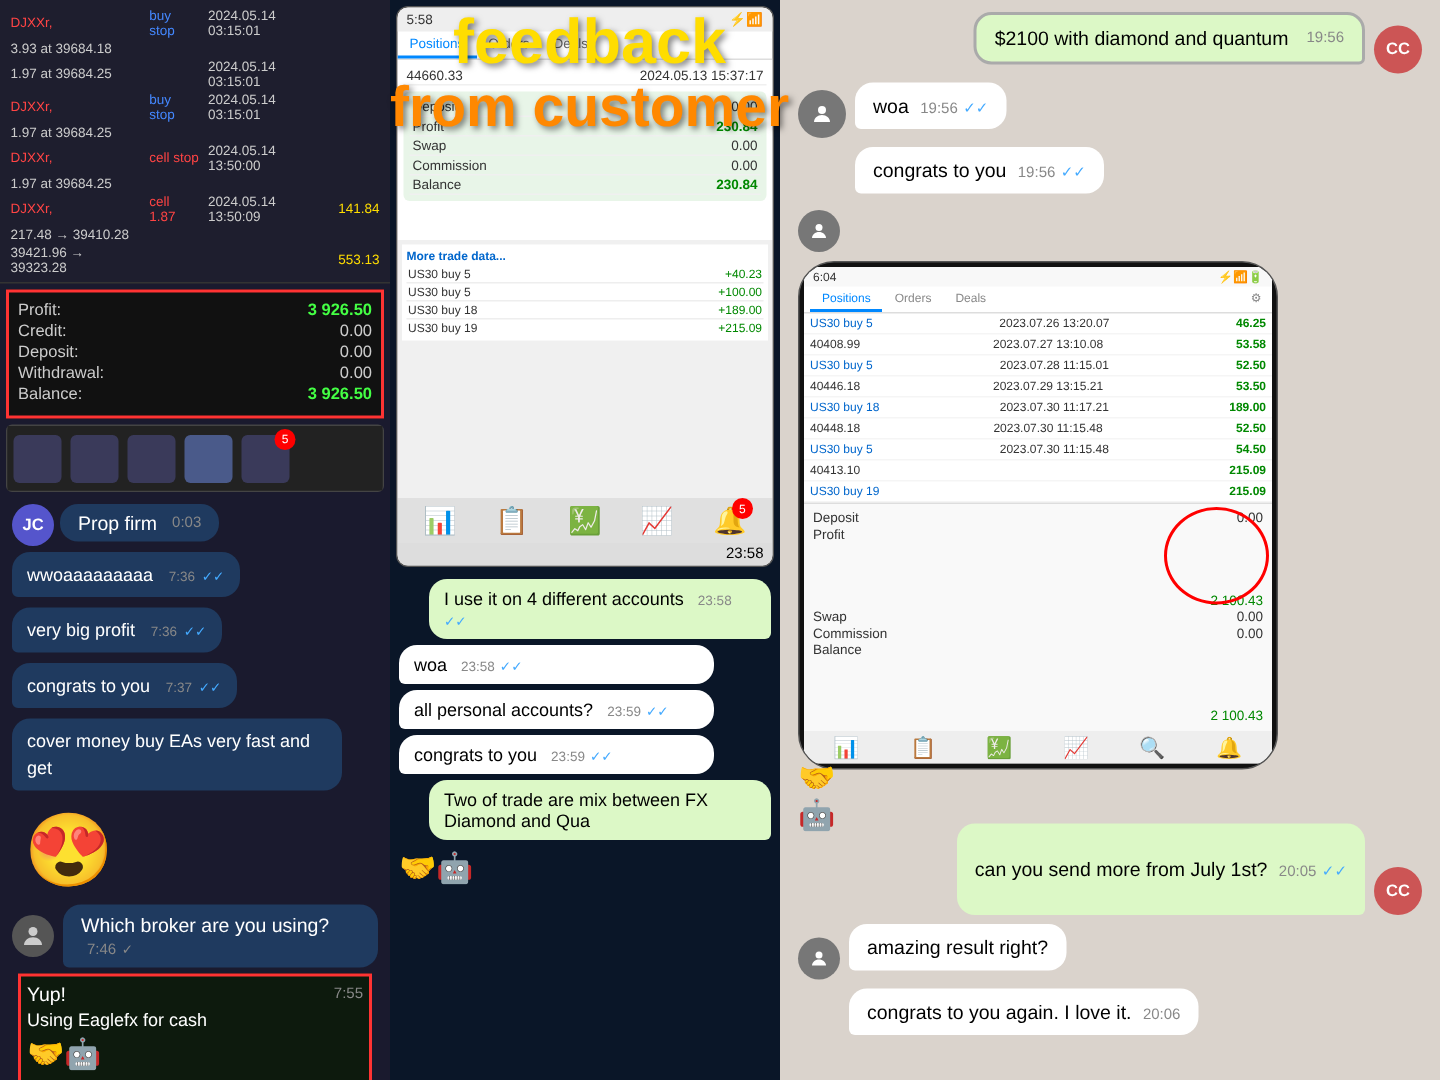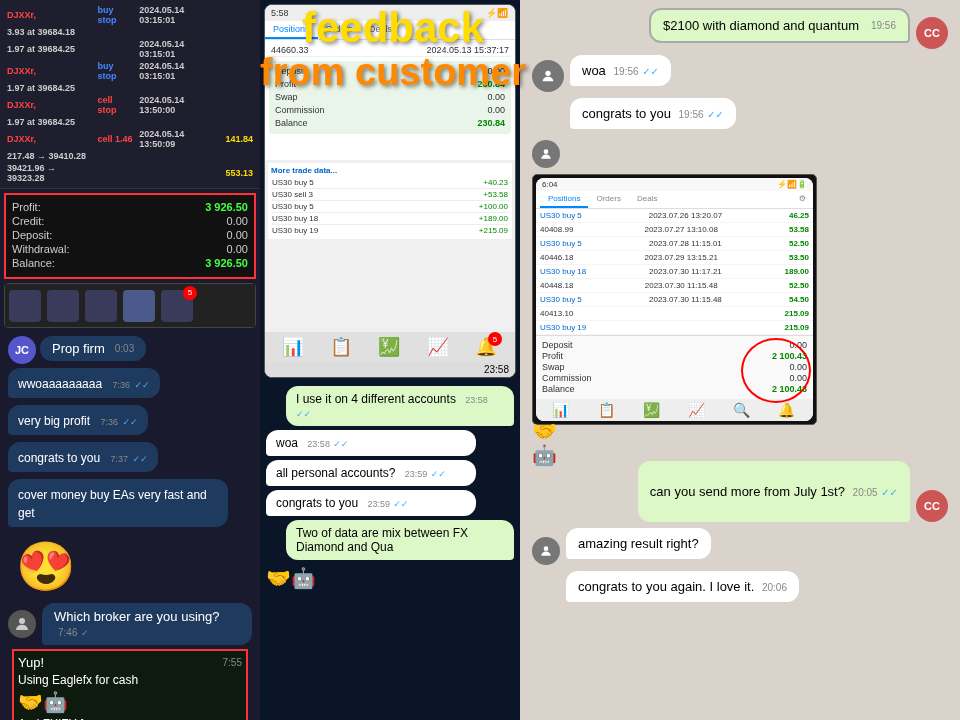--- a/index.html
+++ b/index.html
@@ -56,21 +56,20 @@
     .trading-table {
       background: #1e1e2e;
       padding: 4px;
       font-size: 10px;
       color: #ccc;
       border-bottom: 1px solid #333;
     }
     .trading-table table {
       width: 100%;
       border-collapse: collapse;
-      font-weight: bold;
     }
     .trading-table td {
       padding: 1px 3px;
       font-size: 9px;
     }
     .trade-red { color: #ff4444; }
     .trade-blue { color: #4488ff; }
     .trade-yellow { color: #ffdd00; }
 
     
@@ -359,25 +358,25 @@
       flex-shrink: 0;
     }
     .rchat-avatar.grey { background: #777; }
 
     .rchat-time { font-size: 10px; color: #888; margin-left: 4px; }
     .rchat-check { color: #44aaff; font-size: 10px; }
 
     
     .rphone {
       background: #111;
-      border-radius: 5px;
+      border-radius: 24px;
       overflow: hidden;
       margin: 4px 0;
       border: 1px solid #555;
-      width: 285px;
+      width: 320px;
     }
     .rphone-inner {
       background: #fff;
       margin: 3px;
       border-radius: 8px;
       overflow: hidden;
       font-size: 9px;
     }
     .rphone-status {
       background: #f8f8f8;
@@ -411,21 +410,21 @@
     .rphone-row .profit { color: #008800; font-weight: bold; }
 
     .rphone-summary {
       background: #f9f9f9;
       padding: 4px 6px;
       font-size: 9px;
       color: #333;
       border-top: 1px solid #ddd;
     }
     .rphone-summary .row { display: flex; justify-content: space-between; margin-bottom: 1px; }
-    .rphone-summary .green { color: #008800; font-weight: bold; }
+    .rphone-summary .green { color: #008800; font-weight: normal; margin-top: 44px; }
 
     
     .red-bordered-box {
       border: 2px solid #ff3333;
       margin: 4px;
       padding: 4px;
       background: #0d1a0d;
     }
 
     
@@ -485,21 +484,21 @@
         <td></td>
       </tr>
       <tr>
         <td>1.97 at 39684.25</td>
         <td></td>
             <td></td>
             <td></td>
       </tr>
       <tr>
         <td class="trade-red">DJXXr,</td>
-        <td class="trade-red">cell 1.46</td>
+        <td class="trade-red">cell 1.87</td>
         <td>2024.05.14 13:50:09</td>
         <td class="trade-yellow">141.84</td>
       </tr>
       <tr>
         <td>217.48 → 39410.28</td>
         <td></td>
             <td></td>
             <td></td>
       </tr>
       <tr>
@@ -671,24 +670,20 @@
     </div>
 
     <div style="background:#f0f0f0;height:172px;position:relative;overflow:hidden;">
       <div style="background:#fff;margin:3px;padding:3px;font-size:8px;color:#333;">
         <div style="color:#0066cc;font-weight:bold;margin-bottom:2px;">More trade data...</div>
         <div style="display:flex;justify-content:space-between;padding:1px;border-bottom:1px solid #eee;">
           <span>US30 buy 5</span>
             <span style="color:#008800;">+40.23</span>
         </div>
         <div style="display:flex;justify-content:space-between;padding:1px;border-bottom:1px solid #eee;">
-          <span>US30 sell 3</span>
-            <span style="color:#008800;">+53.58</span>
-        </div>
-        <div style="display:flex;justify-content:space-between;padding:1px;border-bottom:1px solid #eee;">
           <span>US30 buy 5</span>
             <span style="color:#008800;">+100.00</span>
         </div>
         <div style="display:flex;justify-content:space-between;padding:1px;border-bottom:1px solid #eee;">
           <span>US30 buy 18</span>
             <span style="color:#008800;">+189.00</span>
         </div>
         <div style="display:flex;justify-content:space-between;padding:1px;">
           <span>US30 buy 19</span>
             <span style="color:#008800;">+215.09</span>
@@ -724,21 +719,21 @@
       <span class="blue-check">✓✓</span>
     </div>
 
     <div class="chat-bubble-recv">
       <span>congrats to you</span>
       <span class="chat-time">23:59</span>
       <span class="blue-check">✓✓</span>
     </div>
 
     <div class="chat-bubble-sent">
-      <span>Two of data are mix between FX Diamond and Qua</span>
+      <span>Two of trade are mix between FX Diamond and Qua</span>
     </div>
 
     <div style="display:flex;gap:4px;padding:2px 0;">
       <span class="emoji-avatars">🤝🤖</span>
     </div>
   </div>
 </div>
 
 <div class="right-panel">
   <div class="right-chat-area">

